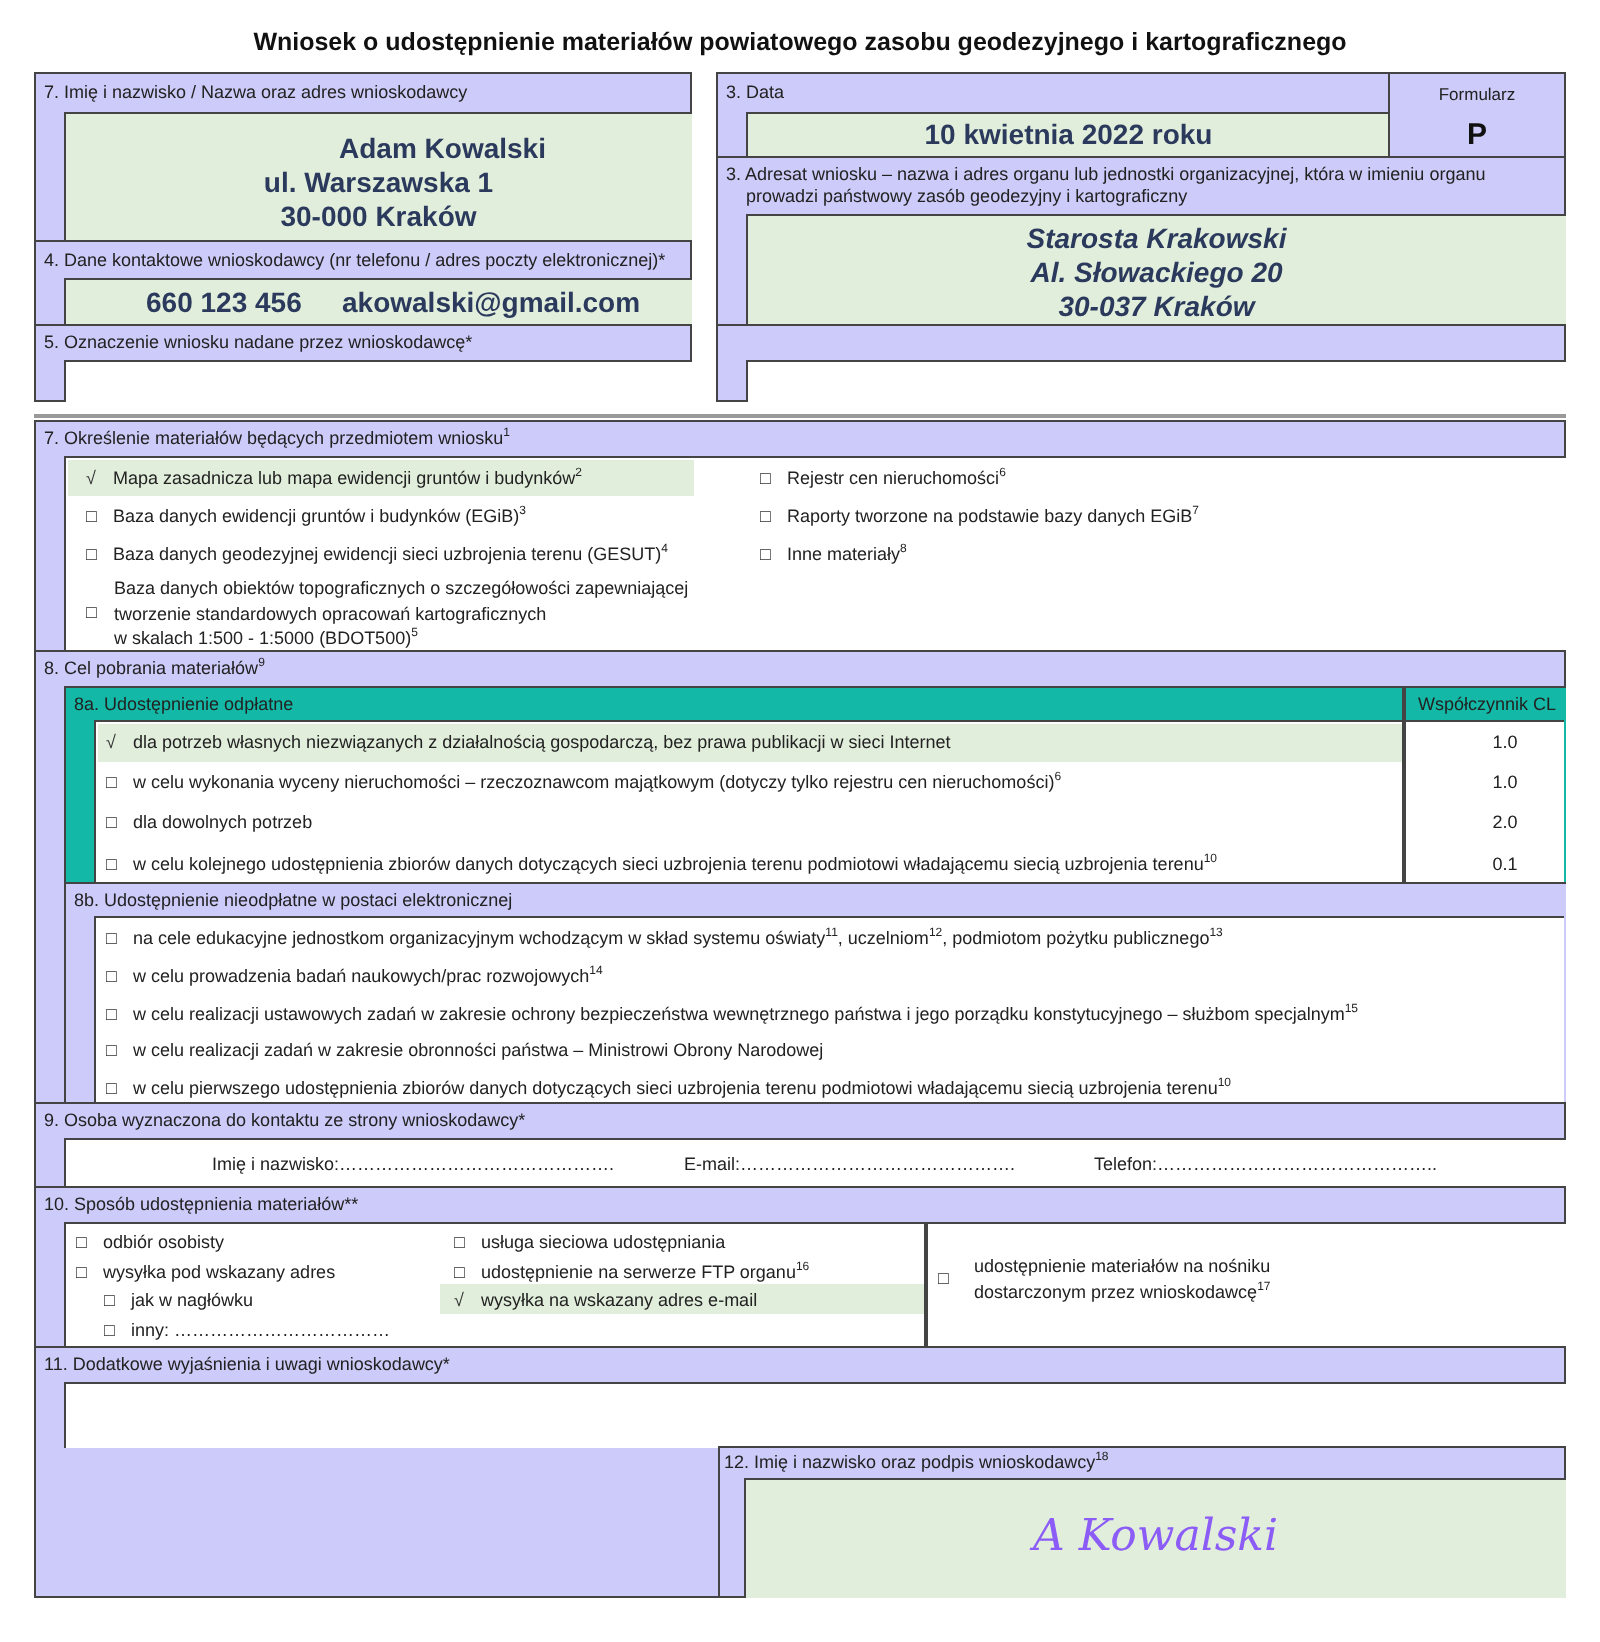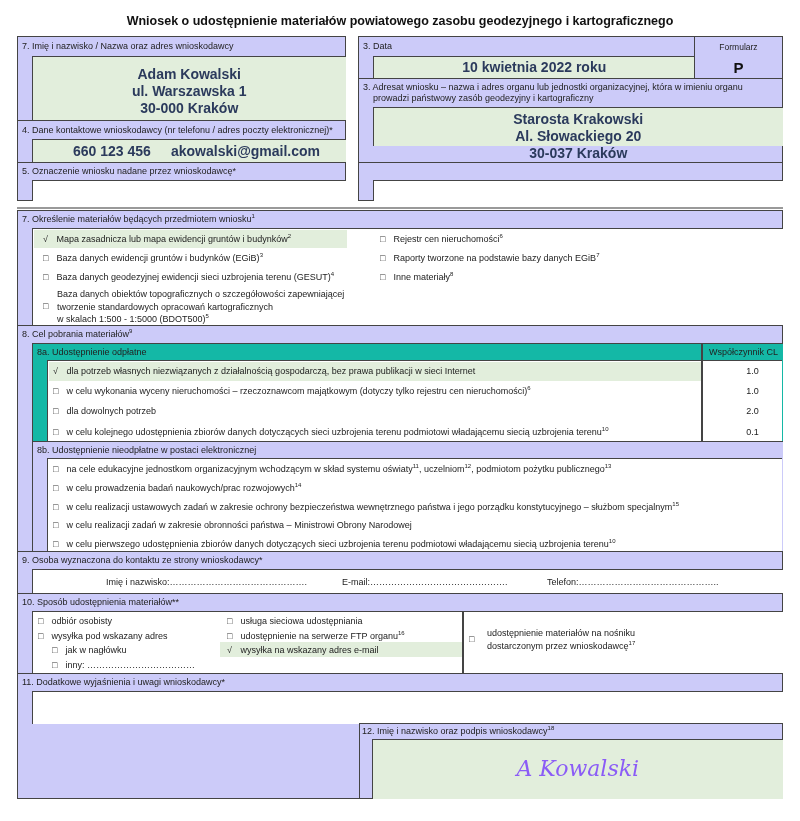--- a/index.html
+++ b/index.html
@@ -21,21 +21,21 @@
   .sep { position: absolute; left: 17px; width: 766px; height: 2px; background: #999; }
 </style>
 </head>
 <body>
 
 <div class="abs title">Wniosek o udostępnienie materiałów powiatowego zasobu geodezyjnego i kartograficznego</div>
 
 <div class="box" style="left:17px;top:36px;width:329px;height:85px;">
   <div class="lbl" style="left:4px;top:4px;">7. Imię i nazwisko / Nazwa oraz adres wnioskodawcy</div>
   <div class="field green" style="left:14px;top:19px;width:313.5px;height:64.5px;border-right:none;border-bottom:none;">
-    <div class="val" style="top:9px;">Adam Kowalski</div>
+    <div class="val" style="top:9px;margin-left:32px;">Adam Kowalski</div>
     <div class="val" style="top:26px;">ul. Warszawska 1</div>
     <div class="val" style="top:43px;">30-000 Kraków</div>
   </div>
 </div>
 
 <div class="box" style="left:17px;top:120px;width:329px;height:43px;">
   <div class="lbl" style="left:4px;top:4px;">4. Dane kontaktowe wnioskodawcy (nr telefonu / adres poczty elektronicznej)*</div>
   <div class="field green" style="left:14px;top:18px;width:313.5px;height:23.5px;border-right:none;border-bottom:none;">
     <div class="abs" style="left:40px;top:3px;font-weight:bold;font-size:14px;color:#2b3a5c;">660 123 456</div>
     <div class="abs" style="left:138px;top:3px;font-weight:bold;font-size:14px;color:#2b3a5c;">akowalski@gmail.com</div>
@@ -54,21 +54,21 @@
   </div>
 </div>
 <div class="box" style="left:694px;top:36px;width:89px;height:43px;">
   <div class="abs" style="left:0;width:100%;text-align:center;top:5px;font-size:8.5px;">Formularz</div>
   <div class="abs" style="left:0;width:100%;text-align:center;top:22px;font-size:15px;font-weight:bold;color:#111;">P</div>
 </div>
 
 <div class="box" style="left:358px;top:78px;width:425px;height:85px;">
   <div class="lbl" style="left:4px;top:3px;">3. Adresat wniosku – nazwa i adres organu lub jednostki organizacyjnej, która w imieniu organu</div>
   <div class="lbl" style="left:14px;top:14px;">prowadzi państwowy zasób geodezyjny i kartograficzny</div>
-  <div class="field green" style="left:14px;top:28px;width:409.5px;height:39px;border-right:none;border-bottom:none;">
+  <div class="field green" style="left:14px;top:28px;width:409.5px;height:55px;border-right:none;border-bottom:none;font-style:italic;">
     <div class="val" style="top:3px;">Starosta Krakowski</div>
     <div class="val" style="top:20px;">Al. Słowackiego 20</div>
     <div class="val" style="top:37px;">30-037 Kraków</div>
   </div>
 </div>
 
 <div class="box" style="left:358px;top:162px;width:425px;height:39px;">
   <div class="field" style="left:14px;top:17px;width:409.5px;height:20.5px;border-right:none;border-bottom:none;"></div>
 </div>
 

